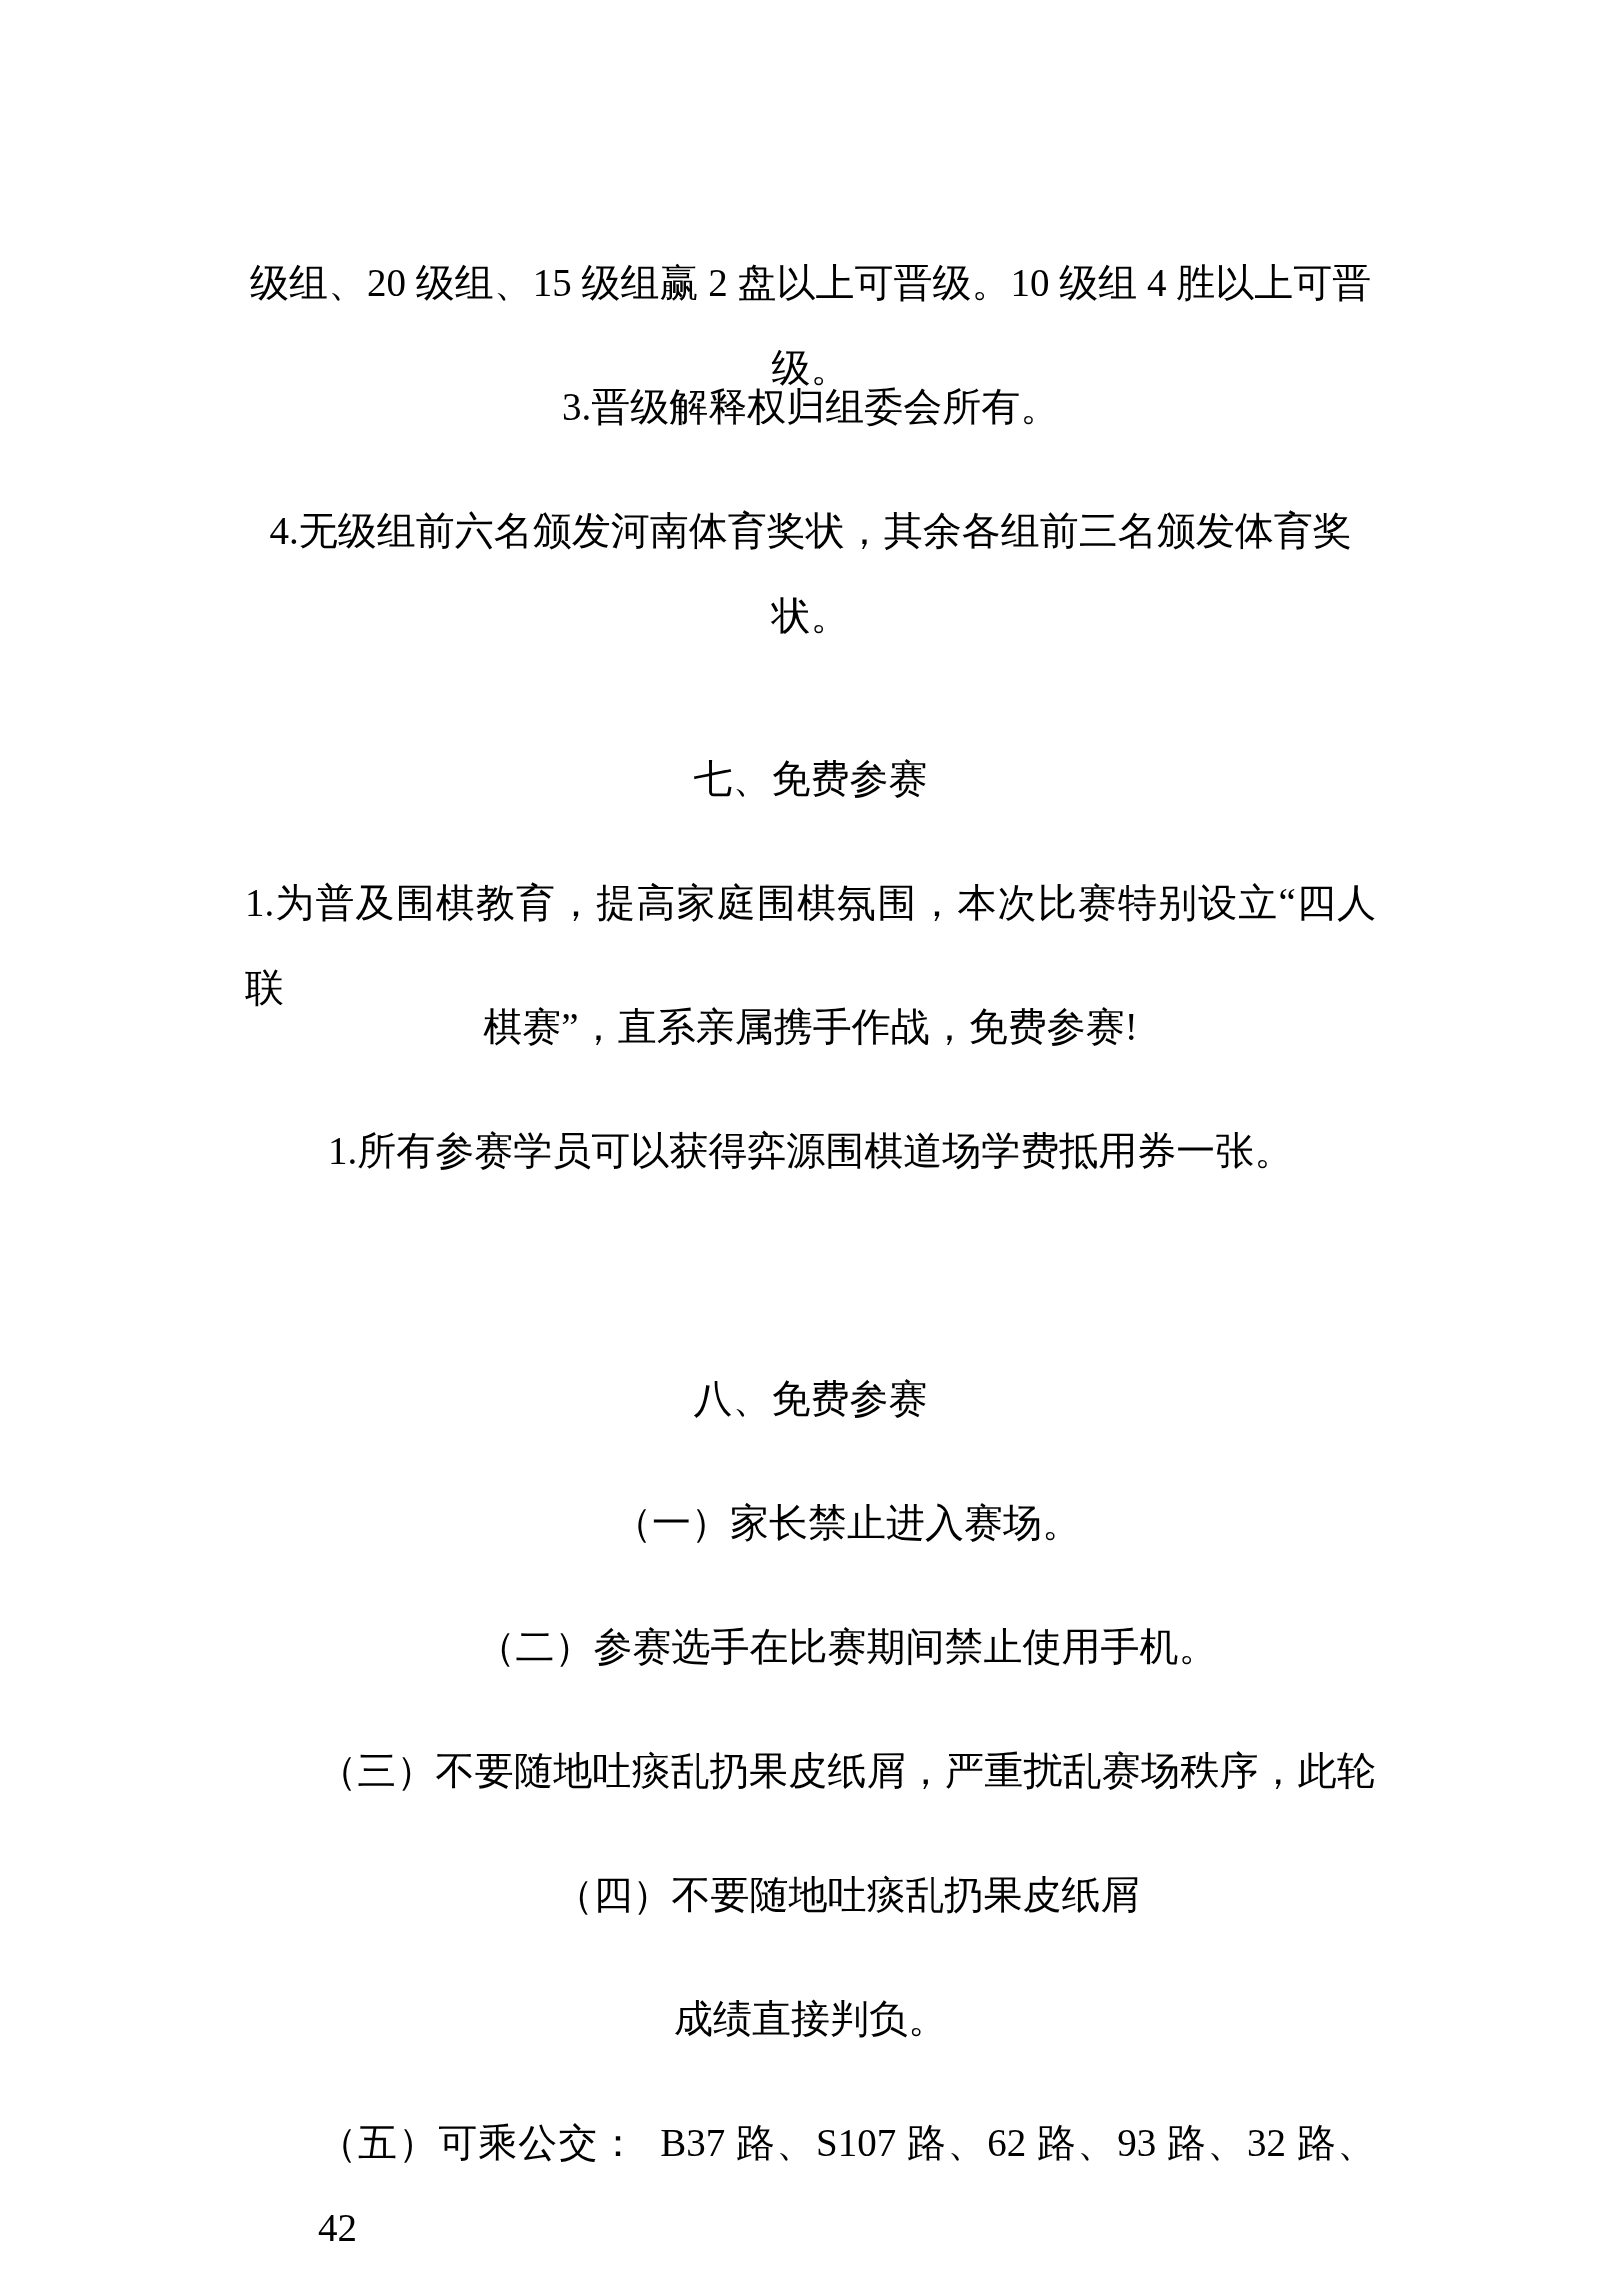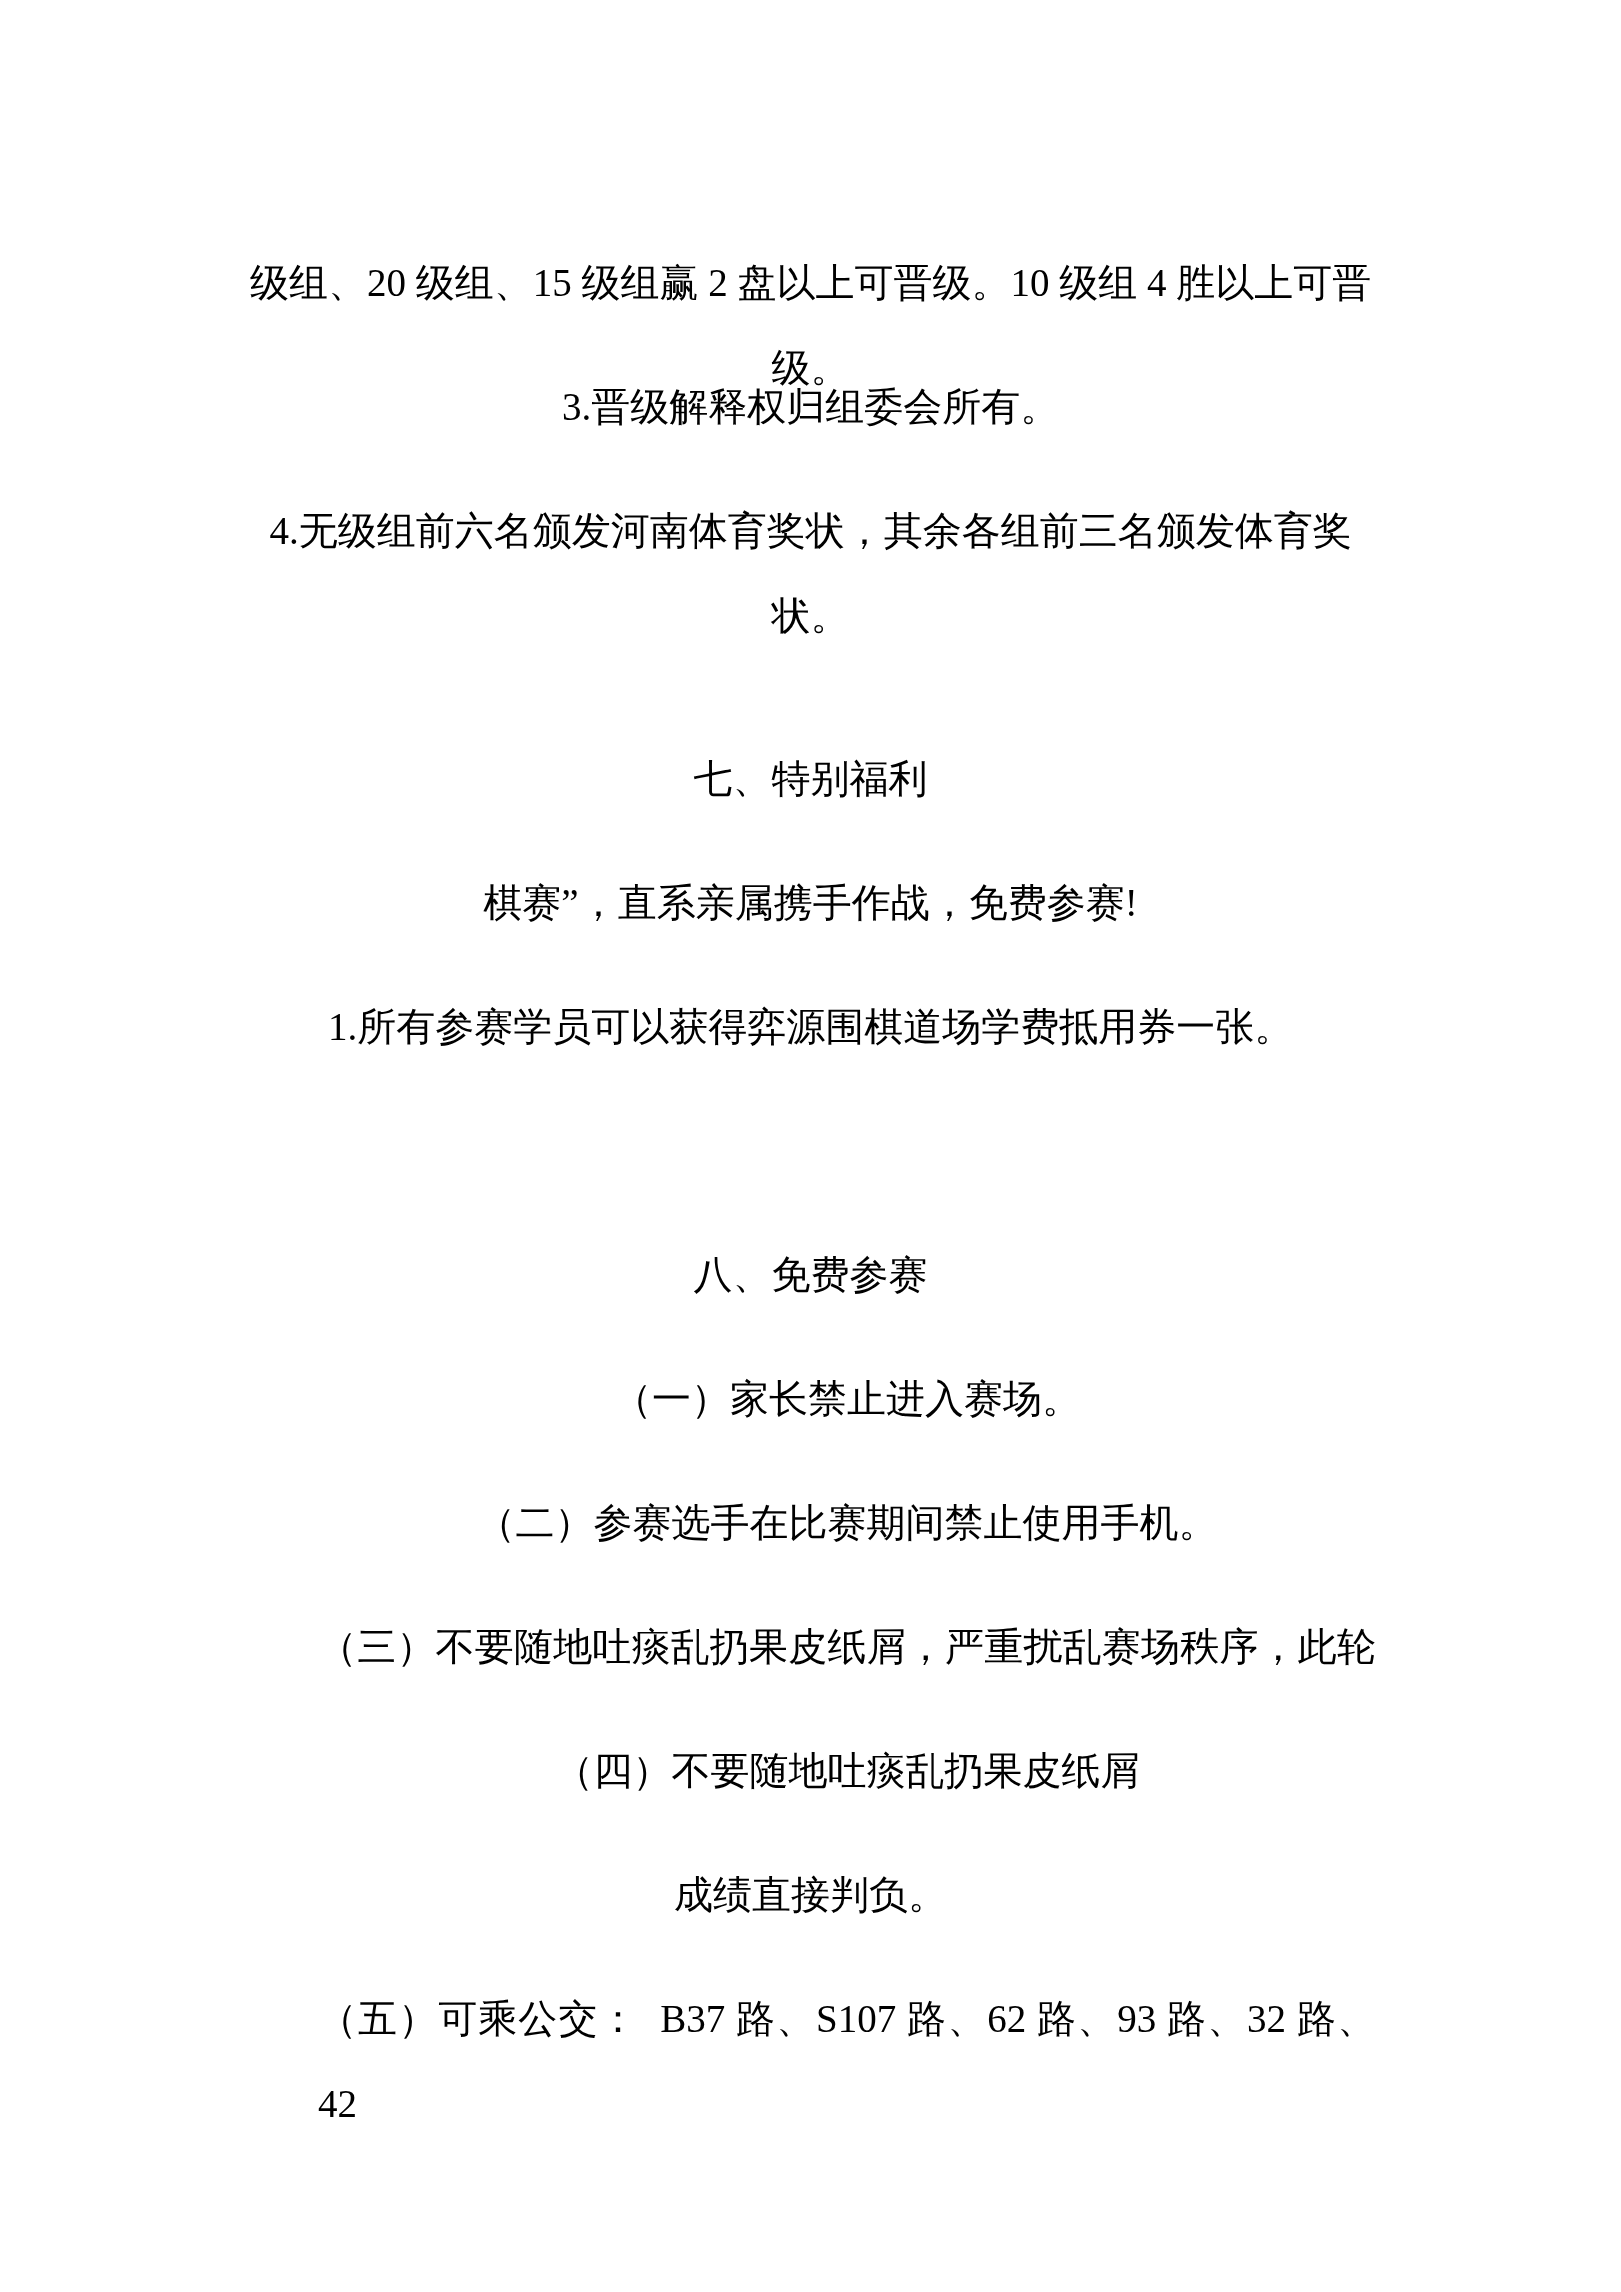--- a/index.html
+++ b/index.html
@@ -43,21 +43,22 @@
 </style>
 </head>
 <body>
 
 <div class="page">
   <div class="content">
     <p class="line">级组、20 级组、15 级组赢 2 盘以上可晋级。10 级组 4 胜以上可晋级。</p>
     <p class="line">3.晋级解释权归组委会所有。</p>
     <p class="line">4.无级组前六名颁发河南体育奖状，其余各组前三名颁发体育奖状。</p>
     <p class="line blank"></p>
-    <p class="line">七、特别福利</p>
+    <p class="line">七、免费参赛</p>
+    <p class="line fill">1.为普及围棋教育，提高家庭围棋氛围，本次比赛特别设立“四人联</p>
     <p class="line">棋赛”，直系亲属携手作战，免费参赛!</p>
     <p class="line">1.所有参赛学员可以获得弈源围棋道场学费抵用券一张。</p>
     <p class="line blank"></p>
     <p class="line">八、免费参赛</p>
     <p class="line indent">（一）家长禁止进入赛场。</p>
     <p class="line indent">（二）参赛选手在比赛期间禁止使用手机。</p>
     <p class="line indent fill">（三）不要随地吐痰乱扔果皮纸屑，严重扰乱赛场秩序，此轮</p>
     <p class="line indent">（四）不要随地吐痰乱扔果皮纸屑</p>
     <p class="line">成绩直接判负。</p>
     <p class="line indent fill">（五）可乘公交：&nbsp; B37 路、S107 路、62 路、93 路、32 路、42</p>

